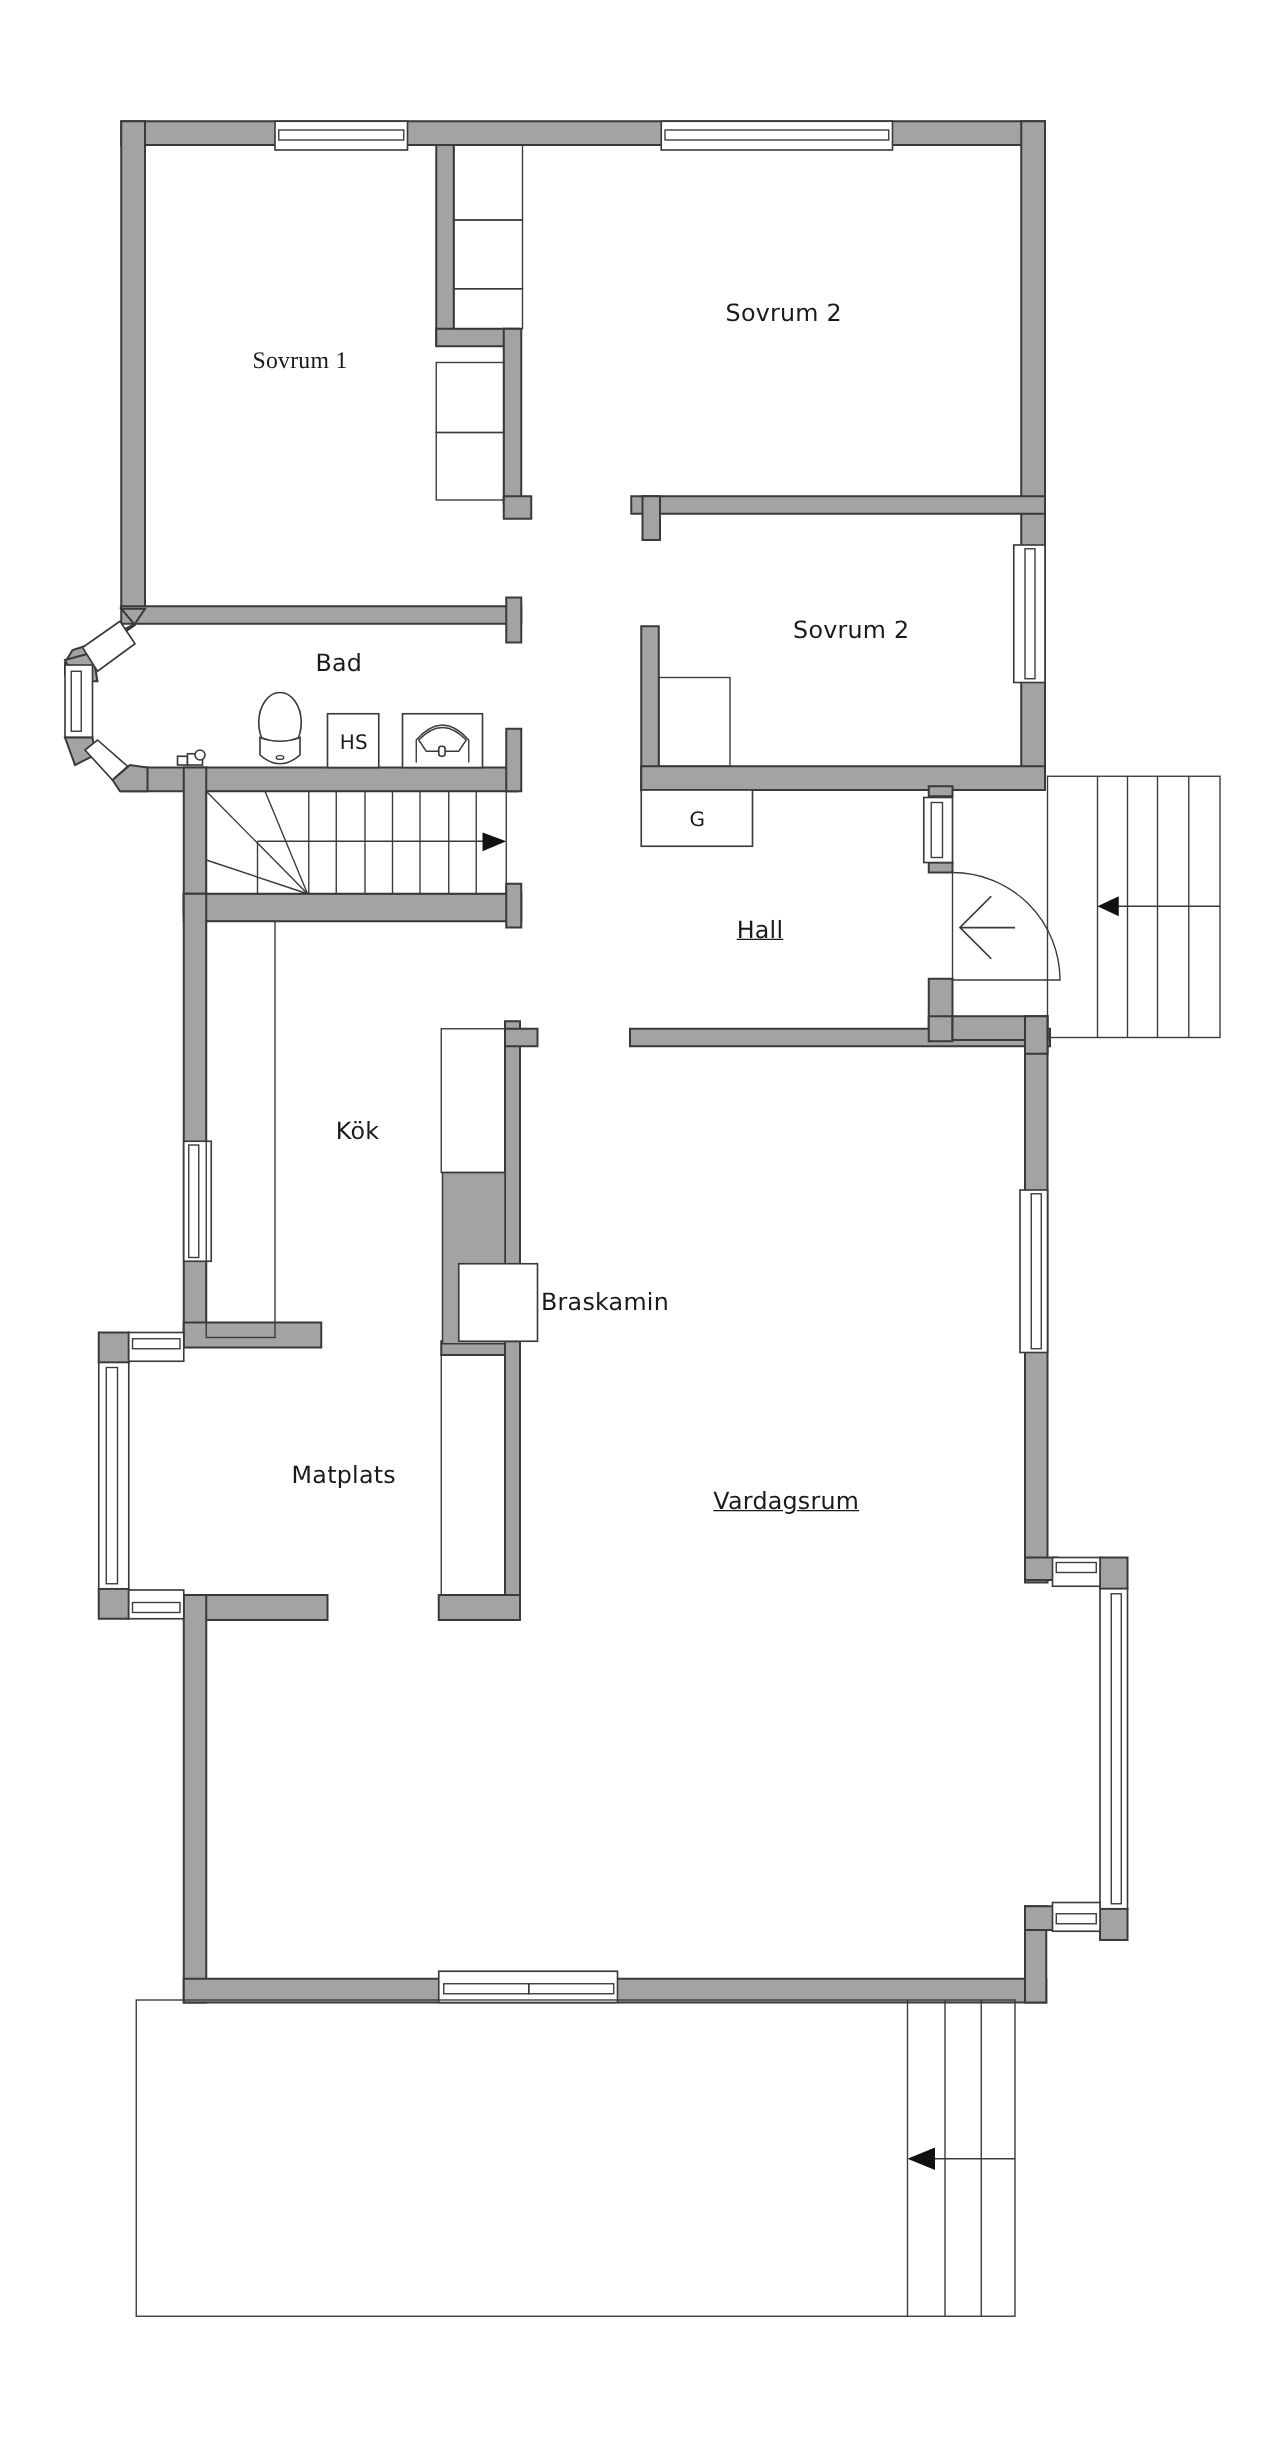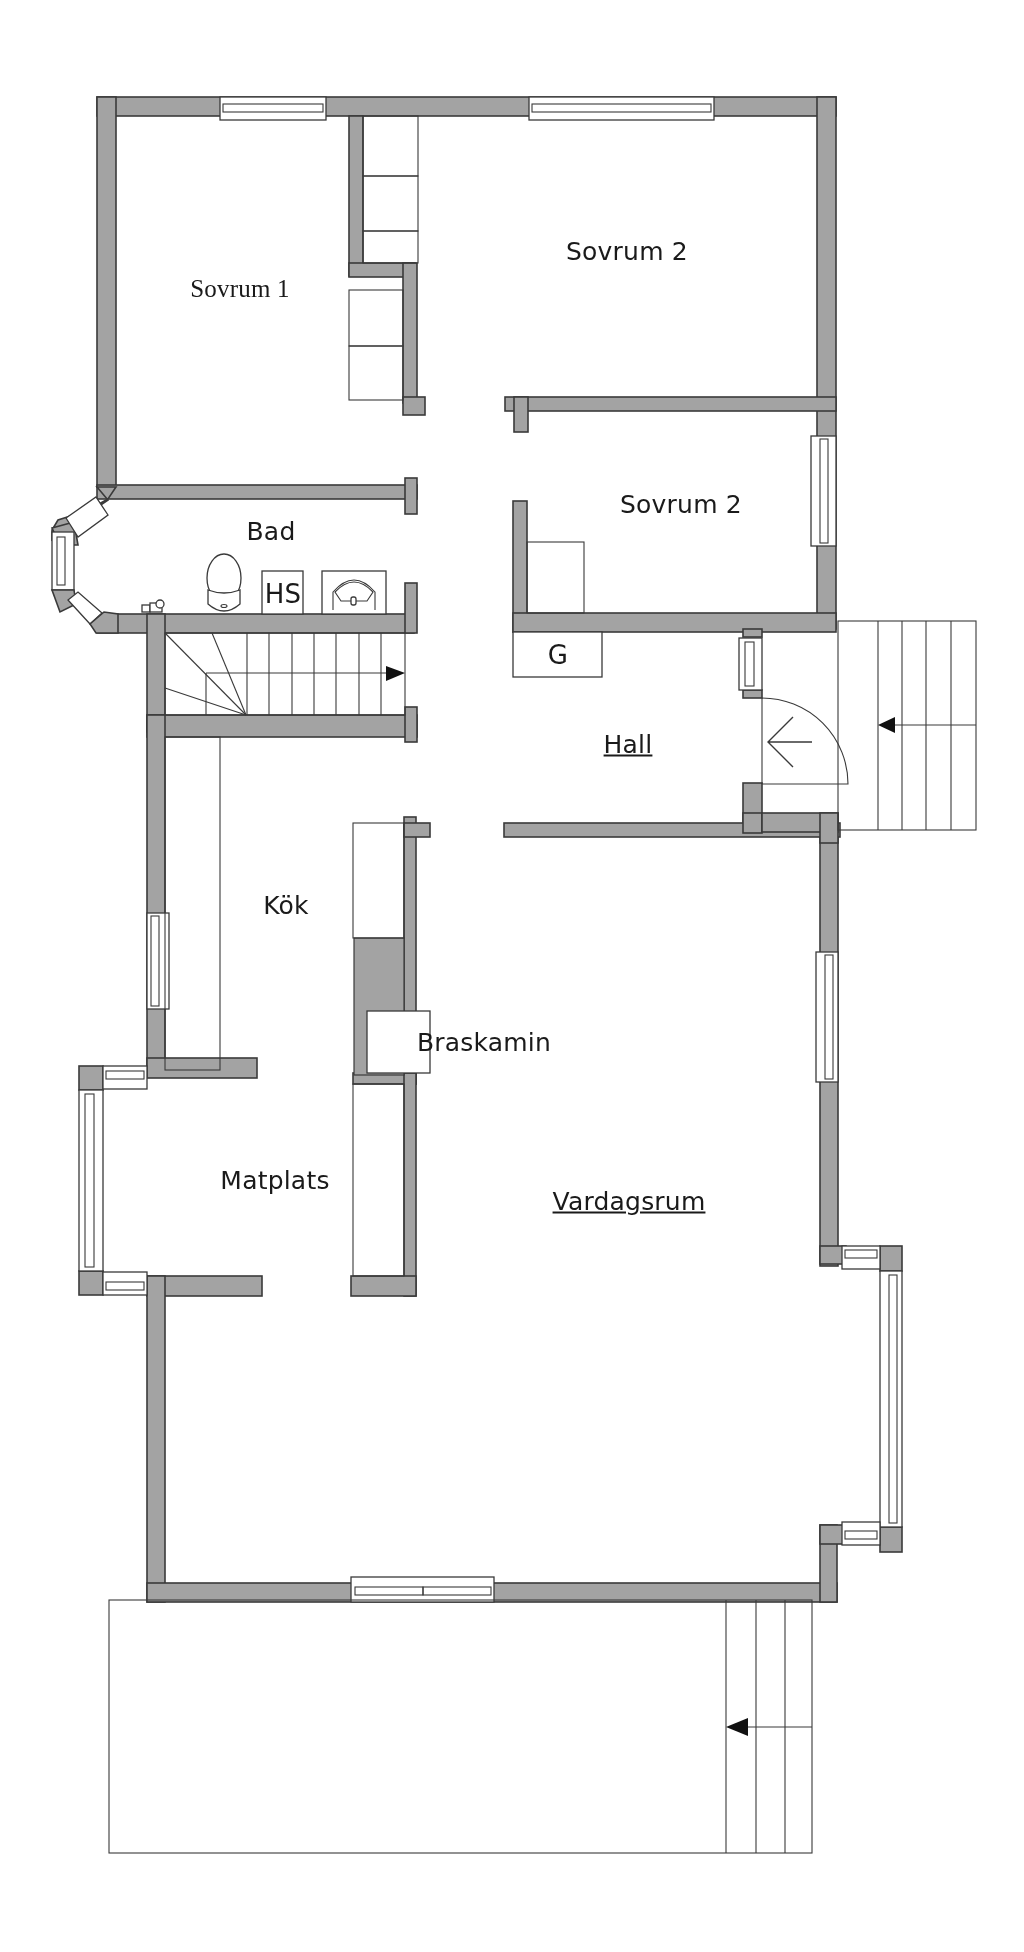--- a/index.html
+++ b/index.html
@@ -8,27 +8,27 @@
     .wall { fill: #a3a3a3; stroke: #3a3a3a; stroke-width: 1.6; }
     .line { fill: none; stroke: #3a3a3a; stroke-width: 1.4; }
     .thin { fill: none; stroke: #3a3a3a; stroke-width: 1.1; }
     .win { fill: #ffffff; stroke: #3a3a3a; stroke-width: 1.3; }
     .fix { fill: #ffffff; stroke: #3a3a3a; stroke-width: 1.3; }
     .solid { fill: #111111; stroke: none; }
     .chim { fill: #a3a3a3; stroke: #3a3a3a; stroke-width: 1.2; }
     .label {
       position: absolute;
       font-family: "DejaVu Sans", sans-serif;
-      font-size: 25px;
+      font-size: 19px;
       color: #1a1a1a;
       white-space: nowrap;
       transform: translate(-50%, -50%);
       letter-spacing: 0.2px;
     }
-    .fixture-label { font-size: 26px; }
+    .fixture-label { font-size: 16px; }
   </style>
 </head>
 <body>
 
 <svg id="plan" viewBox="0 0 1024 1952" xmlns="http://www.w3.org/2000/svg">
 
   <g>
 
     <rect class="wall" x="97" y="97" width="739" height="19"></rect>
 
@@ -244,20 +244,20 @@
     <line class="thin" x1="785" y1="1600" x2="785" y2="1853"></line>
     <line class="thin" x1="748" y1="1727" x2="812" y2="1727"></line>
     <polygon class="solid" points="726,1727 748,1718 748,1736"></polygon>
   </g>
 </svg>
 
 <div class="label" style="left:240px; top:289px;font-family:Liberation Serif, serif;">Sovrum 1</div>
 <div class="label" style="left:627px; top:251px;">Sovrum 2</div>
 <div class="label" style="left:681px; top:504px;">Sovrum 2</div>
 <div class="label" style="left:271px; top:531px;">Bad</div>
-<div class="label" style="left:628px; top:744px;text-decoration:underline;">Hall</div>
+<div class="label" style="left:608px; top:744px;text-decoration:underline;">Hall</div>
 <div class="label" style="left:286px; top:905px;">Kök</div>
 <div class="label" style="left:233px; top:1180px;margin-left:42px;">Matplats</div>
 <div class="label" style="left:629px; top:1201px;text-decoration:underline;">Vardagsrum</div>
 
 <div class="label fixture-label" style="left:283px; top:594px;">HS</div>
 <div class="label fixture-label" style="left:558px; top:655px;">G</div>
 <div class="label" style="left:484px; top:1042px;">Braskamin</div>
 
 </body></html>

